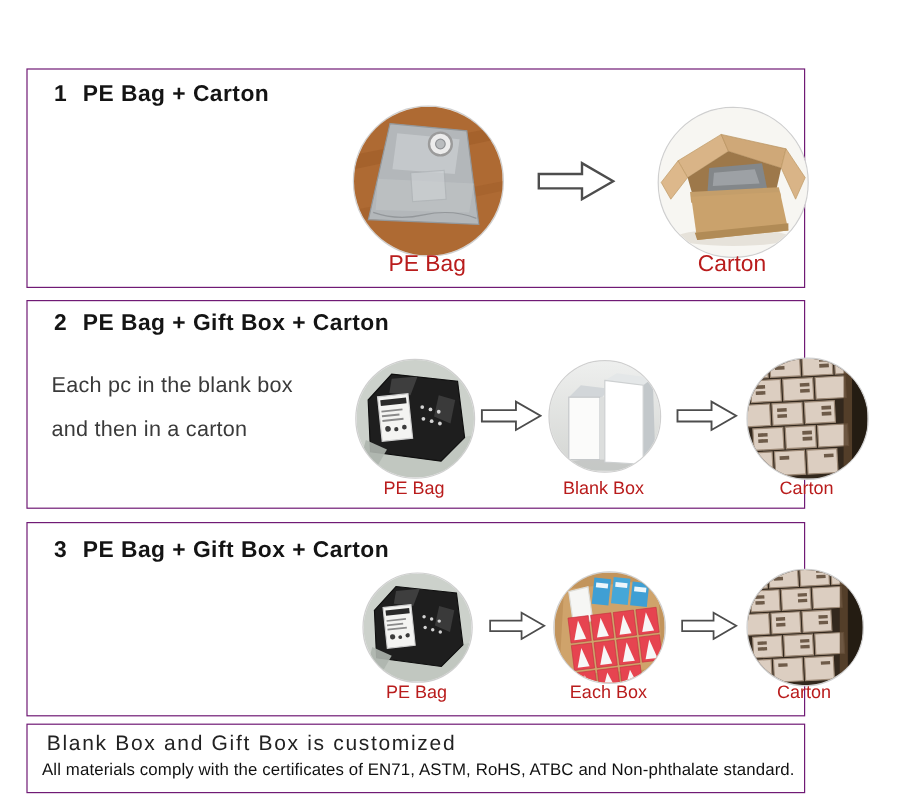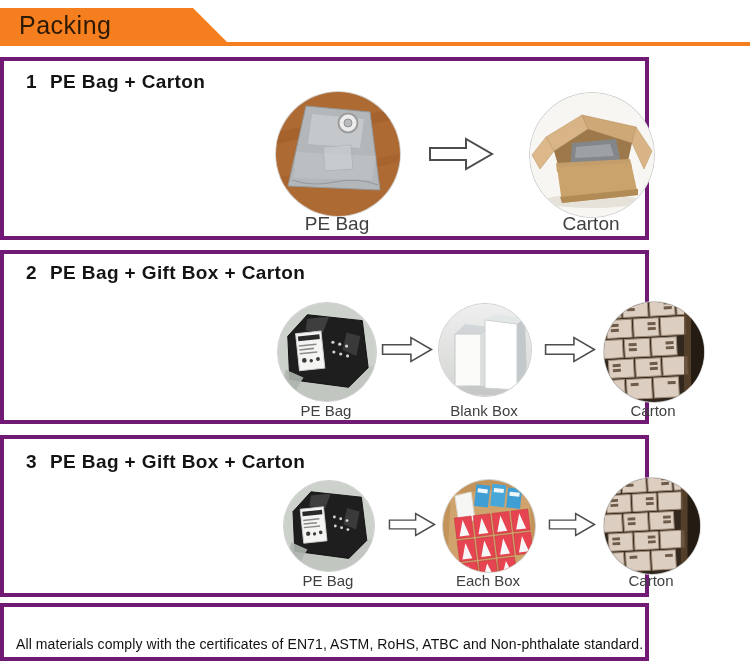--- a/index.html
+++ b/index.html
@@ -8,35 +8,35 @@
     font-family:"Liberation Sans", sans-serif;color:#222;overflow:hidden;
   }
   
   .banner{position:absolute;left:0;top:8px;width:750px;height:38px;}
   .banner-shape{position:absolute;left:0;top:0;width:100%;height:100%;
     background:#F57E1E;clip-path:polygon(0 0,193px 0,231px 100%,0 100%);}
   .banner-strip{position:absolute;left:0;bottom:0;width:100%;height:4px;background:#F57E1E;}
   .banner-title{position:absolute;left:19px;top:0;height:34px;line-height:34px;
     font-size:25px;letter-spacing:0.5px;color:#2d1a04;font-weight:500;}
   
-  .pack-box{position:absolute;left:0;width:649px;border:4px solid #701a75;
+  .pack-box{position:absolute;left:22px;width:649px;border:1px solid #701a75;
     background:#fff;box-sizing:border-box;}
   #box1{top:57px;height:183px;}
   #box2{top:250px;height:174px;}
   #box3{top:435px;height:162px;}
   #boxFooter{top:603px;height:58px;}
   .box-title{position:absolute;font-size:19px;font-weight:bold;color:#141414;letter-spacing:0.4px;white-space:nowrap;}
   .box-title .num{margin-right:13px;}
   .box-desc{position:absolute;font-size:18px;color:#3a3a3a;letter-spacing:0.2px;}
   
   .photo{position:absolute;border-radius:50%;overflow:hidden;border:1px solid #cfcfcf;background:#eee;}
   .photo svg{display:block;width:100%;height:100%;}
   .arrow{position:absolute;}
   .arrow svg{display:block;width:100%;height:100%;}
-  .caption{position:absolute;text-align:center;color:#404040;}
+  .caption{position:absolute;text-align:center;color:#b91c1c;}
   .cap-lg{font-size:19px;}
   .cap-sm{font-size:15px;}
   
   .foot-line1{position:absolute;left:16px;top:5px;font-size:17.5px;letter-spacing:1.4px;color:#222;white-space:nowrap;}
   .foot-line2{position:absolute;left:12px;top:29px;font-size:14px;letter-spacing:0.1px;color:#111;white-space:nowrap;}
 </style>
 </head>
 <body>
 
 <svg width="0" height="0" style="position:absolute" aria-hidden="true">
@@ -204,25 +204,20 @@
         </g>
       </g>
       <rect x="80" y="0" width="8" height="100" fill="#59422c" opacity="0.85"></rect>
       <rect x="87" y="0" width="13" height="100" fill="#241b12" opacity="0.95"></rect>
     </symbol>
   </defs>
 </svg>
 
 <div class="page">
 
-  <div class="banner">
-    <div class="banner-shape"></div>
-    <div class="banner-strip"></div>
-    <span class="banner-title">Packing</span>
-  </div>
 
   <div class="pack-box" id="box1">
     <div class="box-title" style="left:22px;top:10px;">
       <span class="num">1</span><span>PE Bag + Carton</span>
     </div>
 
     <div class="photo" style="left:271px;top:30px;width:124px;height:124px;">
       <svg viewBox="0 0 124 124">
           <use href="#sym-pe-bag-gray"></use>
         </svg>
@@ -238,20 +233,21 @@
         </svg>
     </div>
     <div class="caption cap-lg" style="left:271px;top:152px;width:124px;">PE Bag</div>
     <div class="caption cap-lg" style="left:525px;top:152px;width:124px;">Carton</div>
   </div>
 
   <div class="pack-box" id="box2">
     <div class="box-title" style="left:22px;top:8px;">
       <span class="num">2</span><span>PE Bag + Gift Box + Carton</span>
     </div>
+    <div class="box-desc" style="left:20px;top:52px;width:226px;line-height:36px;">Each pc in the blank box and then in a carton</div>
 
     <div class="photo" style="left:273px;top:48px;width:98px;height:98px;">
       <svg viewBox="0 0 100 100">
           <use href="#sym-pe-bag-black"></use>
         </svg>
     </div>
     <div class="arrow" style="left:377px;top:82px;width:52px;height:27px;">
       <svg viewBox="0 0 66 34">
           <use href="#sym-arrow"></use>
         </svg>
@@ -305,16 +301,17 @@
       <svg viewBox="0 0 100 100">
           <use href="#sym-carton-stack"></use>
         </svg>
     </div>
     <div class="caption cap-sm" style="left:279px;top:133px;width:90px;">PE Bag</div>
     <div class="caption cap-sm" style="left:438px;top:133px;width:92px;">Each Box</div>
     <div class="caption cap-sm" style="left:599px;top:133px;width:96px;">Carton</div>
   </div>
 
   <div class="pack-box" id="boxFooter">
+    <div class="foot-line1">Blank Box and Gift Box is customized</div>
     <div class="foot-line2">All materials comply with the certificates of EN71, ASTM, RoHS, ATBC and Non-phthalate standard.</div>
   </div>
 
 </div>
 
 </body></html>

